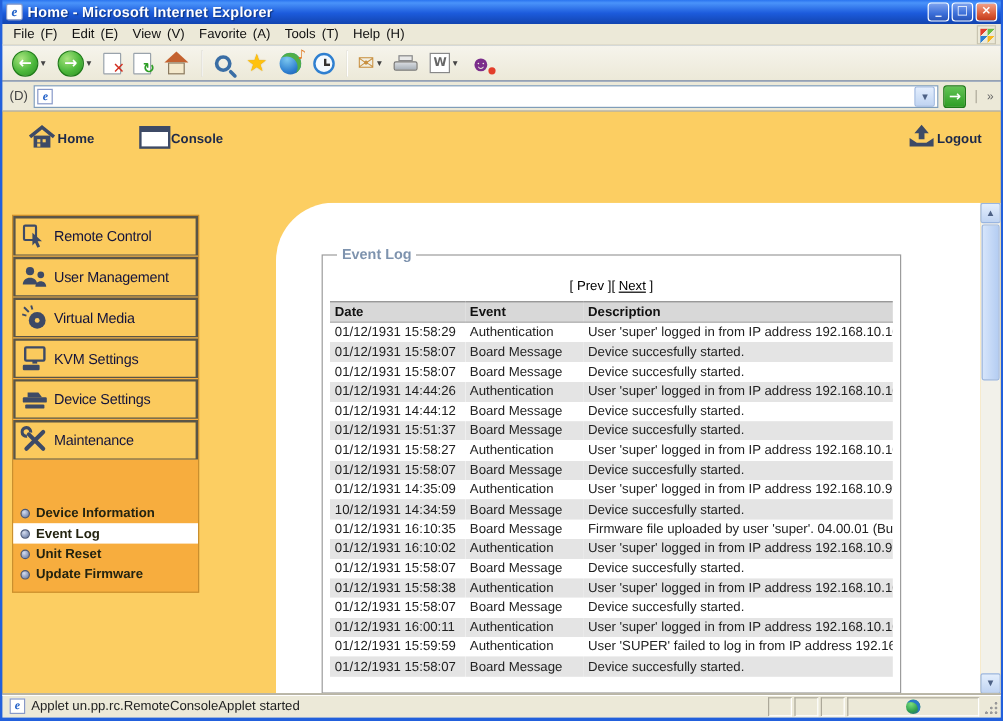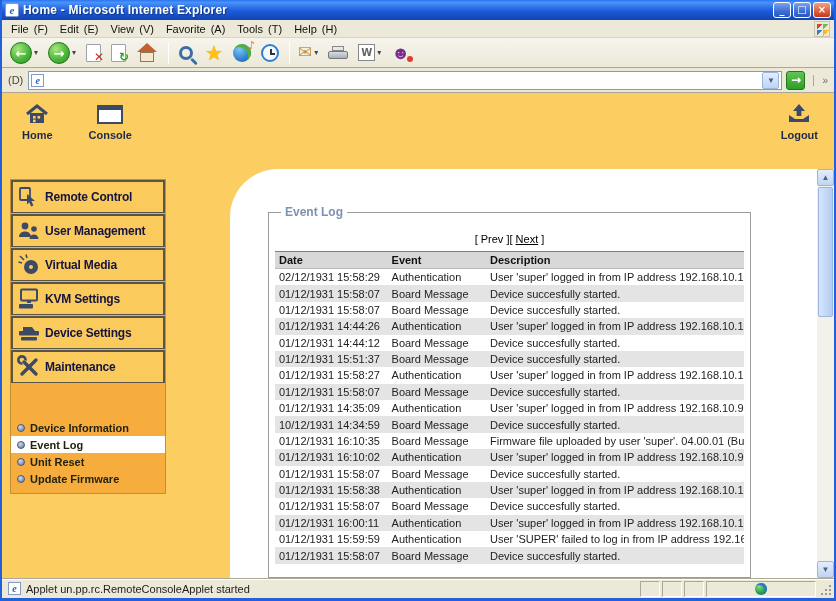--- a/index.html
+++ b/index.html
@@ -97,33 +97,33 @@
   .go-btn { width:19px; height:19px; margin-left:4px; border-radius:3px; border:1px solid #1E7A18;
     background:linear-gradient(180deg,#63C455,#2E9E26); color:#fff;
     font:bold 12px/17px "DejaVu Sans",sans-serif; text-align:center; }
   .links-chevron { margin-left:8px; padding-left:8px; border-left:1px solid #ACA899; color:#666;
     font-size:10px; }
 
   
   .page { flex:1; display:flex; flex-direction:column; background:#FCCE62; overflow:hidden; }
   .page-header { height:76px; flex:0 0 76px; display:flex; align-items:flex-start;
     padding:10px 16px 0 20px; }
-  .hdr-btn { display:flex; flex-direction:column; align-items:center; margin-right:36px; cursor:pointer; }
+  .hdr-btn { display:flex; flex-direction:row; align-items:center; margin-right:36px; cursor:pointer; }
   .hdr-btn svg { display:block; }
   .hdr-label { font-size:11px; font-weight:bold; color:#1E2A4A; margin-top:4px; }
   .hdr-spacer { flex:1; }
 
   .page-body { flex:1; display:flex; overflow:hidden; }
   .sidebar { width:228px; flex:0 0 228px; padding:10px 0 0 8px; }
   .menu-block { width:156px; background:#F7AD3E; border:1px solid #C98F2E; }
   .side-btn { height:33px; display:flex; align-items:center; background:#FBCA5D;
     border:2px solid #5A5547; border-bottom-width:1px; margin-bottom:1px; padding:0 4px;
     cursor:pointer; }
   .side-btn svg { flex:0 0 24px; margin-right:4px; }
-  .side-btn .lbl { font-size:12px; font-weight:bold; color:#14143C; letter-spacing:-.2px; }
+  .side-btn .lbl { font-size:12px; font-weight:normal; color:#14143C; letter-spacing:-.2px; }
   .sub-items { padding:4px 0 6px;margin-top:32px; }
   .sub-item { height:17px; display:flex; align-items:center; padding-left:6px; cursor:pointer; }
   .sub-item .bullet { width:8px; height:8px; border-radius:50%; margin-right:5px;
     background:radial-gradient(circle at 35% 30%,#D4DCEE,#8C9CC0 60%,#5A6A8A);
     border:1px solid #4A5878; }
   .sub-item .lbl { font-size:11px; font-weight:bold; color:#232310; }
   .sub-item.selected { background:#fff; }
 
   .content { flex:1; background:#fff; border-top-left-radius:48px; overflow:hidden; }
   fieldset.eventlog { margin:36px 66px 0 38px; height:calc(100% - 36px);
@@ -389,21 +389,21 @@
               </colgroup>
             <thead>
               <tr>
                 <th>Date</th>
                 <th>Event</th>
                 <th>Description</th>
               </tr>
             </thead>
             <tbody>
                 <tr>
-                  <td>02/12/1931 15:58:29</td>
+                  <td>01/12/1931 15:58:29</td>
                   <td>Authentication</td>
                   <td>User 'super' logged in from IP address 192.168.10.100</td>
                 </tr>
                 <tr class="alt">
                   <td>01/12/1931 15:58:07</td>
                   <td>Board Message</td>
                   <td>Device succesfully started.</td>
                 </tr>
                 <tr>
                   <td>01/12/1931 15:58:07</td>

